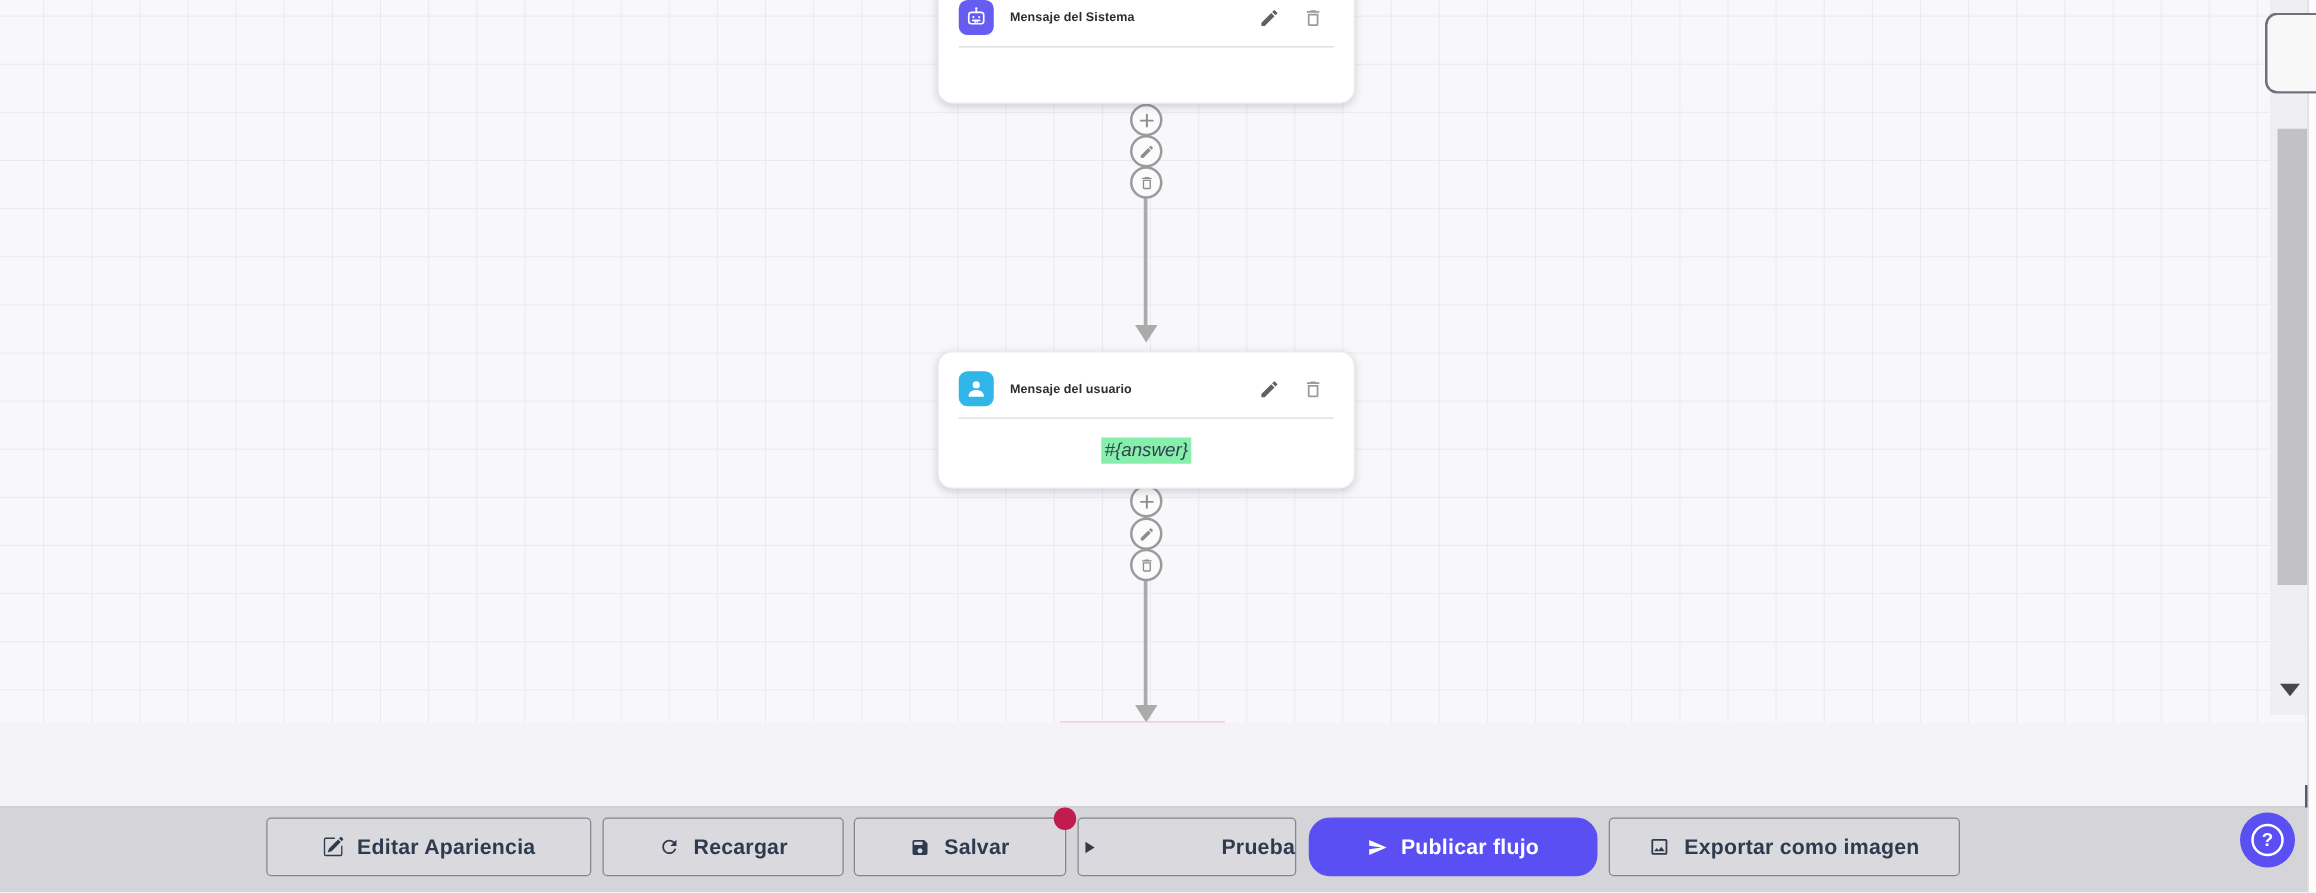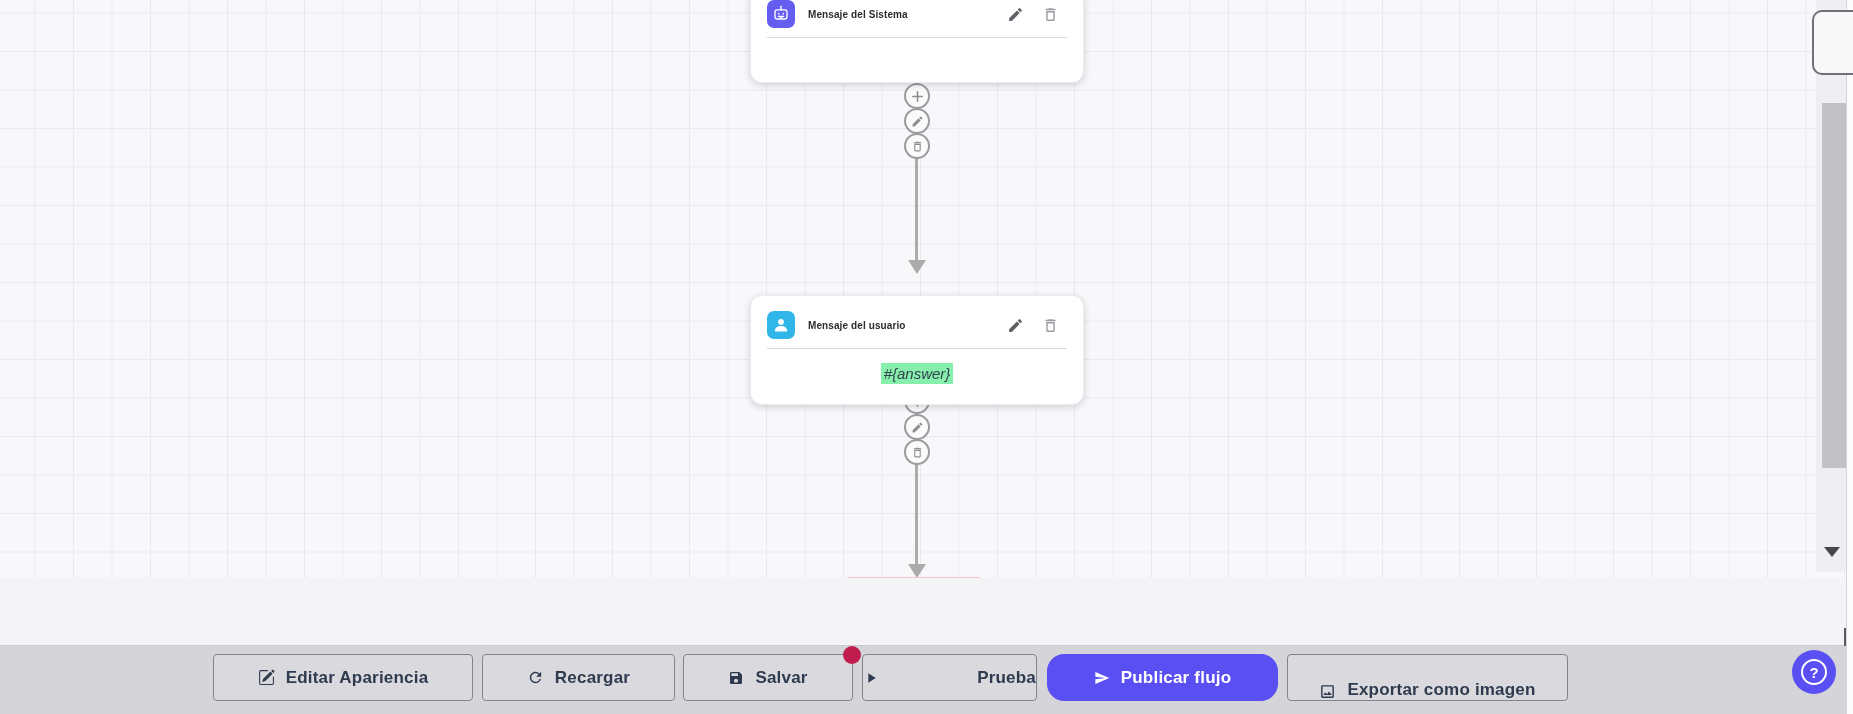--- a/index.html
+++ b/index.html
@@ -159,21 +159,21 @@
             <svg width="17" height="17" viewBox="0 0 24 24">
                 <path fill="#9a9aa0" d="M16 9v10H8V9h8m-1.5-6h-5l-1 1H5v2h14V4h-3.5l-1-1zM18 7H6v12c0 1.1.9 2 2 2h8c1.1 0 2-.9 2-2V7z"></path>
               </svg>
           </span>
         </button>
       </div>
     </div>
     <div class="node-divider"></div>
   </div>
 
-  <div class="node" style="top:295px;height:110px;">
+  <div class="node" style="top:281px;height:110px;">
     <div class="node-header">
       <div class="node-icon" style="background:#30b6e9;">
         <svg width="20" height="20" viewBox="0 0 24 24">
           <circle cx="12" cy="8.3" r="3.4" fill="#ffffff"></circle>
           <path fill="#ffffff" d="M12 13.3c-4.2 0-7.3 2.3-7.3 5.4v1h14.6v-1c0-3.1-3.1-5.4-7.3-5.4z"></path>
         </svg>
       </div>
       <span class="node-title">Mensaje del usuario</span>
       <div class="node-actions">
         <button class="icon-btn">
@@ -267,21 +267,21 @@
 
   <button class="tb-btn primary" style="left:1047px;width:231px;border-radius:17px;">
     <span>
       <svg width="16" height="16" viewBox="0 0 24 24" fill="#ffffff">
           <path d="M2.01 21 23 12 2.01 3 2 10l15 2-15 2z"></path>
         </svg>
     </span>
     <span>Publicar flujo</span>
   </button>
 
-  <button class="tb-btn" style="left:1287px;width:281px;align-items:flex-end;">
+  <button class="tb-btn" style="left:1287px;width:281px;">
     <span>
       <svg width="17" height="17" viewBox="0 0 24 24" fill="#2e3a4e">
           <path d="M19 5v14H5V5h14m0-2H5c-1.1 0-2 .9-2 2v14c0 1.1.9 2 2 2h14c1.1 0 2-.9 2-2V5c0-1.1-.9-2-2-2zm-4.86 8.86-3 3.87L9 13.14 6 17h12l-3.86-5.14z"></path>
         </svg>
     </span>
     <span>Exportar como imagen</span>
   </button>
 
   <div class="scroll-track"></div>
   <div class="scroll-thumb"></div>

